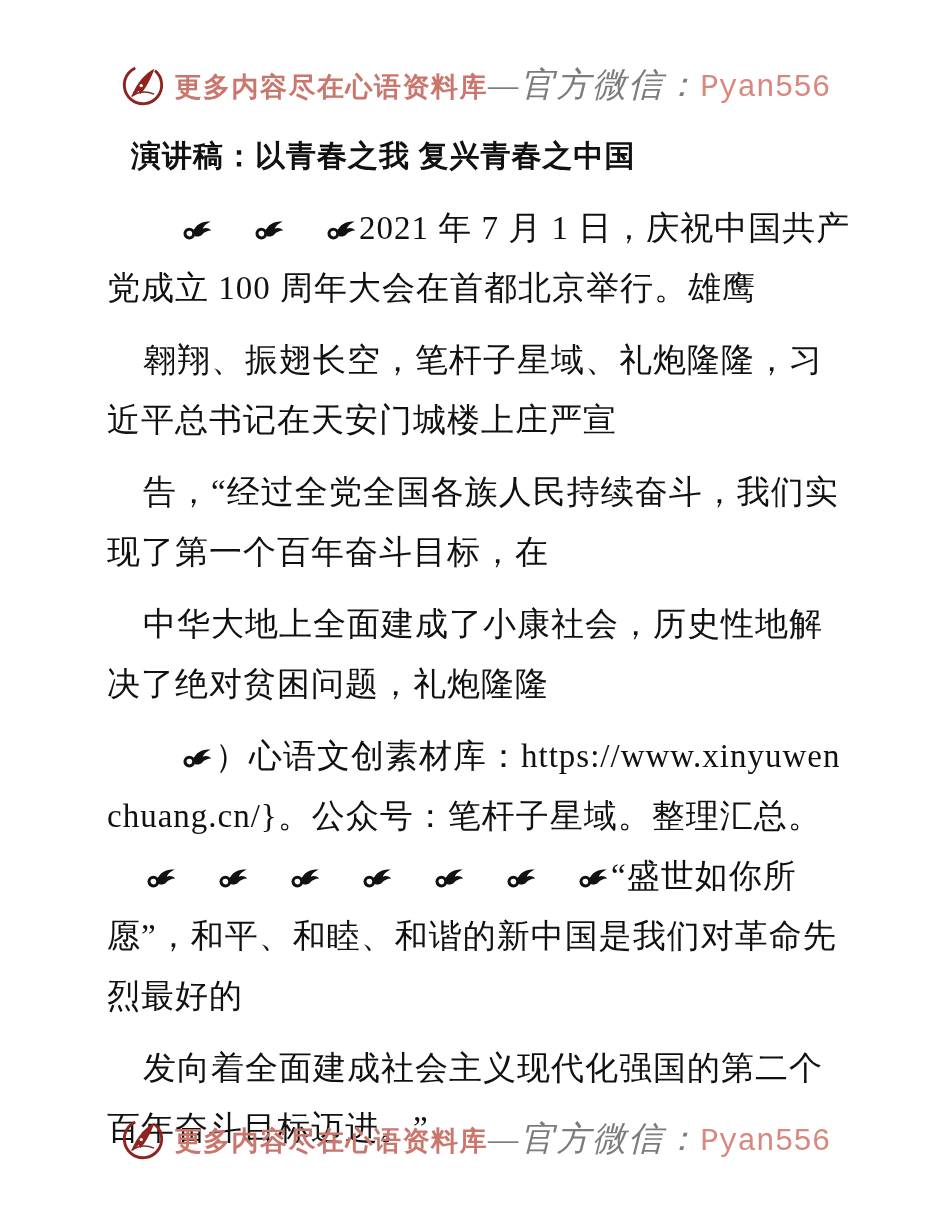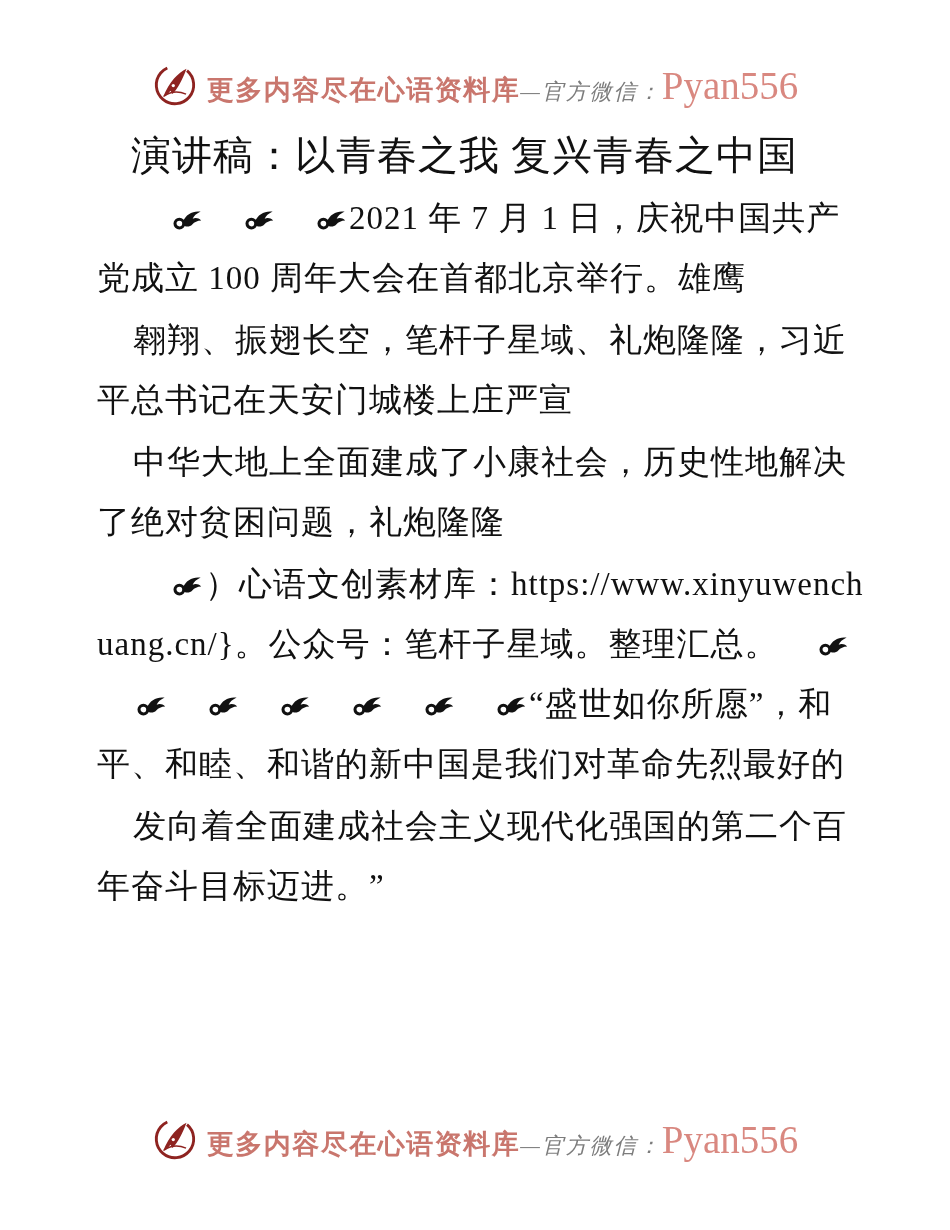--- a/index.html
+++ b/index.html
@@ -23,31 +23,31 @@
     position:absolute;left:0;width:100%;
     display:flex;align-items:center;justify-content:center;gap:9px;
   }
   .watermark.header{top:62px;}
   .watermark.footer{top:1116px;}
   .logo{display:inline-flex;width:46px;height:46px;flex:0 0 auto;}
   .logo-stroke{stroke:var(--c-logo);fill:none;}
   .logo-fill{fill:var(--c-logo);}
   .wm-text{white-space:nowrap;display:inline-flex;align-items:baseline;}
   .brand{font-size:27px;letter-spacing:1.5px;color:var(--c-brand);font-weight:bold;}
-  .wm-label{font-size:22px;color:var(--c-label);font-style:italic;letter-spacing:2px;}
-  .wm-id{font-family:Liberation Serif, serif;font-size:39px;color:var(--c-id);}
+  .wm-label{font-size:34px;color:var(--c-label);font-style:italic;letter-spacing:2px;}
+  .wm-id{font-family:Liberation Mono, monospace;font-size:31px;color:var(--c-id);}
 
   
   .doc{position:absolute;left:95px;top:126px;width:772px;}
   .title{
-    font-size:40px;font-weight:normal;margin:0;
+    font-size:30px;font-weight:bold;margin:0;
     line-height:60px;text-indent:36px;letter-spacing:1px;
   }
   .para{
-    font-size:33px;margin:2px;line-height:60px;
+    font-size:33px;margin:12px;line-height:60px;
     text-indent:36px;letter-spacing:1px;word-break:break-all;
   }
   .orn{display:inline-block;margin:0 3px;}
   .orn svg{width:30px;height:24px;vertical-align:-2px;}
 </style>
 </head>
 <body>
 
 <div class="page">
 
@@ -74,20 +74,21 @@
               <circle cx="6" cy="15.2" r="4" fill="none" stroke="currentColor" stroke-width="2.8"></circle>
               <path d="M9.2 13.5 C12 6.5 18.5 3.2 25.5 4.2 C21.5 6.2 19.3 8.2 18.2 10.8 C21 9.6 23.6 10.2 26 12.4 C22.4 12.6 19.8 13.8 17.8 16 C15.6 18.4 11.8 18.6 9.6 16.4 Z" fill="currentColor"></path>
             </svg></span><span class="orn"><svg viewBox="0 0 26 22" xmlns="http://www.w3.org/2000/svg">
               <circle cx="6" cy="15.2" r="4" fill="none" stroke="currentColor" stroke-width="2.8"></circle>
               <path d="M9.2 13.5 C12 6.5 18.5 3.2 25.5 4.2 C21.5 6.2 19.3 8.2 18.2 10.8 C21 9.6 23.6 10.2 26 12.4 C22.4 12.6 19.8 13.8 17.8 16 C15.6 18.4 11.8 18.6 9.6 16.4 Z" fill="currentColor"></path>
             </svg></span><span class="orn"><svg viewBox="0 0 26 22" xmlns="http://www.w3.org/2000/svg">
               <circle cx="6" cy="15.2" r="4" fill="none" stroke="currentColor" stroke-width="2.8"></circle>
               <path d="M9.2 13.5 C12 6.5 18.5 3.2 25.5 4.2 C21.5 6.2 19.3 8.2 18.2 10.8 C21 9.6 23.6 10.2 26 12.4 C22.4 12.6 19.8 13.8 17.8 16 C15.6 18.4 11.8 18.6 9.6 16.4 Z" fill="currentColor"></path>
             </svg></span><span>2021 年 7 月 1 日，庆祝中国共产党成立 100 周年大会在首都北京举行。雄鹰</span></p>
         <p class="para"><span>翱翔、振翅长空，笔杆子星域、礼炮隆隆，习近平总书记在天安门城楼上庄严宣</span></p>
+        <p class="para"><span>告，“经过全党全国各族人民持续奋斗，我们实现了第一个百年奋斗目标，在</span></p>
         <p class="para"><span>中华大地上全面建成了小康社会，历史性地解决了绝对贫困问题，礼炮隆隆</span></p>
         <p class="para"><span class="orn"><svg viewBox="0 0 26 22" xmlns="http://www.w3.org/2000/svg">
               <circle cx="6" cy="15.2" r="4" fill="none" stroke="currentColor" stroke-width="2.8"></circle>
               <path d="M9.2 13.5 C12 6.5 18.5 3.2 25.5 4.2 C21.5 6.2 19.3 8.2 18.2 10.8 C21 9.6 23.6 10.2 26 12.4 C22.4 12.6 19.8 13.8 17.8 16 C15.6 18.4 11.8 18.6 9.6 16.4 Z" fill="currentColor"></path>
             </svg></span><span>）心语文创素材库：https://www.xinyuwenchuang.cn/}。公众号：笔杆子星域。整理汇总。</span><span class="orn"><svg viewBox="0 0 26 22" xmlns="http://www.w3.org/2000/svg">
               <circle cx="6" cy="15.2" r="4" fill="none" stroke="currentColor" stroke-width="2.8"></circle>
               <path d="M9.2 13.5 C12 6.5 18.5 3.2 25.5 4.2 C21.5 6.2 19.3 8.2 18.2 10.8 C21 9.6 23.6 10.2 26 12.4 C22.4 12.6 19.8 13.8 17.8 16 C15.6 18.4 11.8 18.6 9.6 16.4 Z" fill="currentColor"></path>
             </svg></span><span class="orn"><svg viewBox="0 0 26 22" xmlns="http://www.w3.org/2000/svg">
               <circle cx="6" cy="15.2" r="4" fill="none" stroke="currentColor" stroke-width="2.8"></circle>
               <path d="M9.2 13.5 C12 6.5 18.5 3.2 25.5 4.2 C21.5 6.2 19.3 8.2 18.2 10.8 C21 9.6 23.6 10.2 26 12.4 C22.4 12.6 19.8 13.8 17.8 16 C15.6 18.4 11.8 18.6 9.6 16.4 Z" fill="currentColor"></path>

